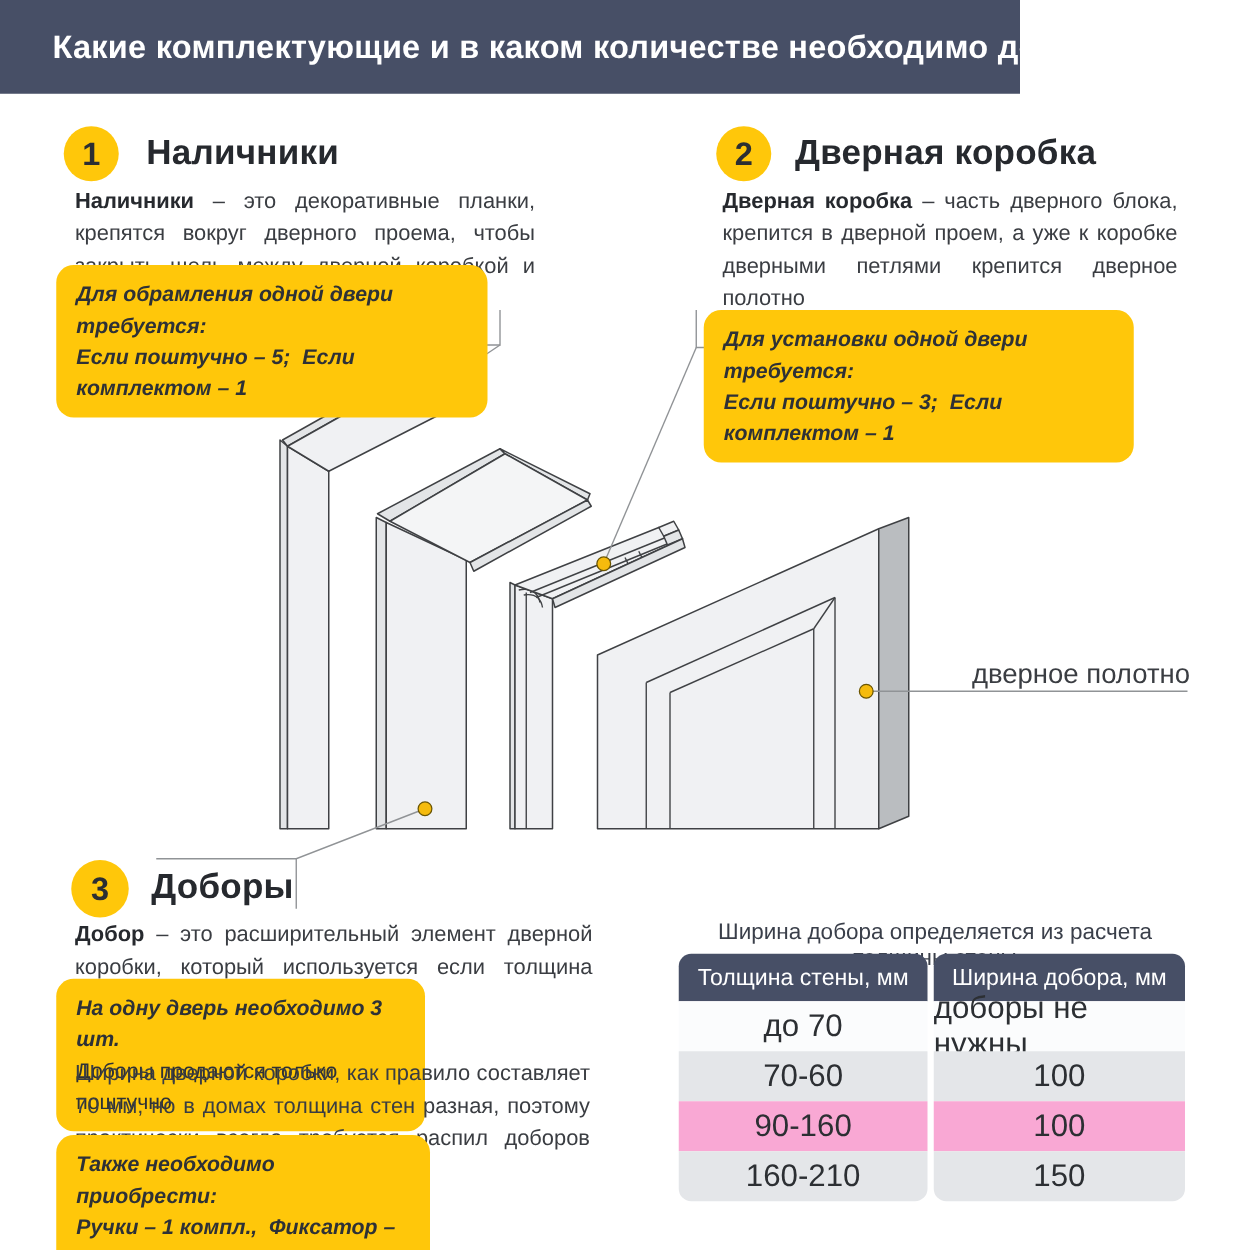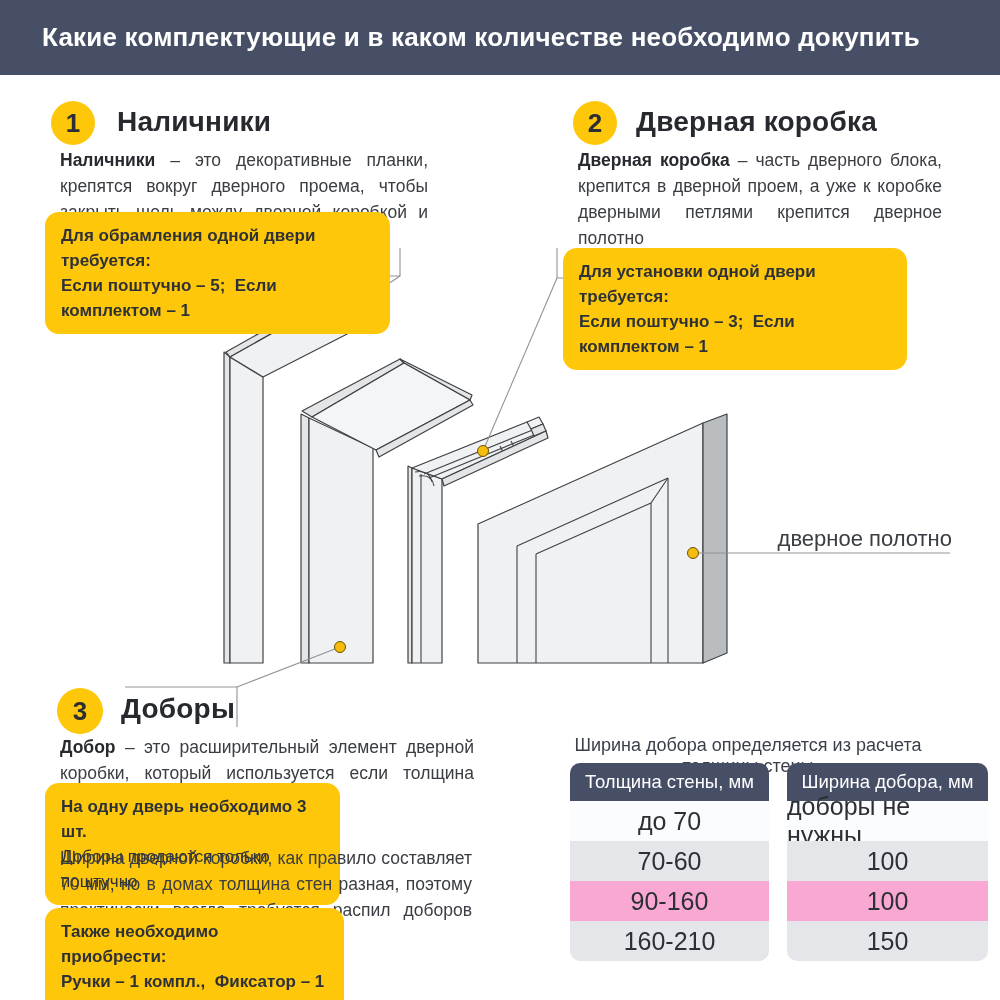--- a/index.html
+++ b/index.html
@@ -1,34 +1,34 @@
 <!DOCTYPE html>
 <html><head>
 <meta charset="utf-8">
 <style>
   html,body{margin:0;padding:0;background:#fff;}
   .page{position:relative;width:1000px;height:1000px;background:#ffffff;overflow:hidden;
         font-family:"Liberation Sans","DejaVu Sans",sans-serif;color:#34373c;}
   
-  .banner{position:absolute;left:0;top:0;width:1000px;height:75px;background:#474f66;
+  .banner{position:absolute;left:0;top:0;width:816px;height:75px;background:#474f66;
           display:flex;align-items:center;}
   .banner-title{color:#ffffff;font-weight:bold;font-size:26px;letter-spacing:.2px;padding-left:42px;white-space:nowrap;}
   
   .badge{position:absolute;width:44px;height:44px;border-radius:50%;background:#ffc70a;
          display:flex;align-items:center;justify-content:center;font-weight:bold;font-size:26px;color:#2b2e33;}
   .sec-title{position:absolute;font-weight:bold;font-size:28px;color:#26292e;letter-spacing:.2px;}
   .para{position:absolute;font-size:17.5px;line-height:26px;color:#3a3d42;text-align:justify;}
   .para b{color:#26292e;}
   .note{position:absolute;background:#ffc70a;border-radius:14px;padding:11px 16px;
         font-size:17px;line-height:25px;color:#2e3136;}
-  .note .b{font-weight:bold;}
+  .note .b{font-weight:bold;font-style:italic;}
   
   .tbl-caption{position:absolute;left:545px;top:735px;width:406px;text-align:center;
                font-size:18px;color:#3a3f4a;}
-  .tbl{position:absolute;left:570px;top:763px;display:flex;gap:18px;}
+  .tbl{position:absolute;left:543px;top:763px;display:flex;gap:5px;}
   .tcol{display:flex;flex-direction:column;}
   .tcol-left{width:199px;}
   .tcol-right{width:201px;}
   .thead{height:38px;background:#474f66;color:#ffffff;font-size:18.5px;
          display:flex;align-items:center;justify-content:center;border-radius:10px 10px 0 0;}
   .tcell{height:40px;display:flex;align-items:center;justify-content:center;
          font-size:25px;color:#2c2f33;}
   .tcol .tcell:nth-of-type(2){background:#fbfcfd;}
   .tcol .tcell:nth-of-type(3){background:#e4e6e9;}
   .tcol .tcell:nth-of-type(4){background:#f9a8d4;}

